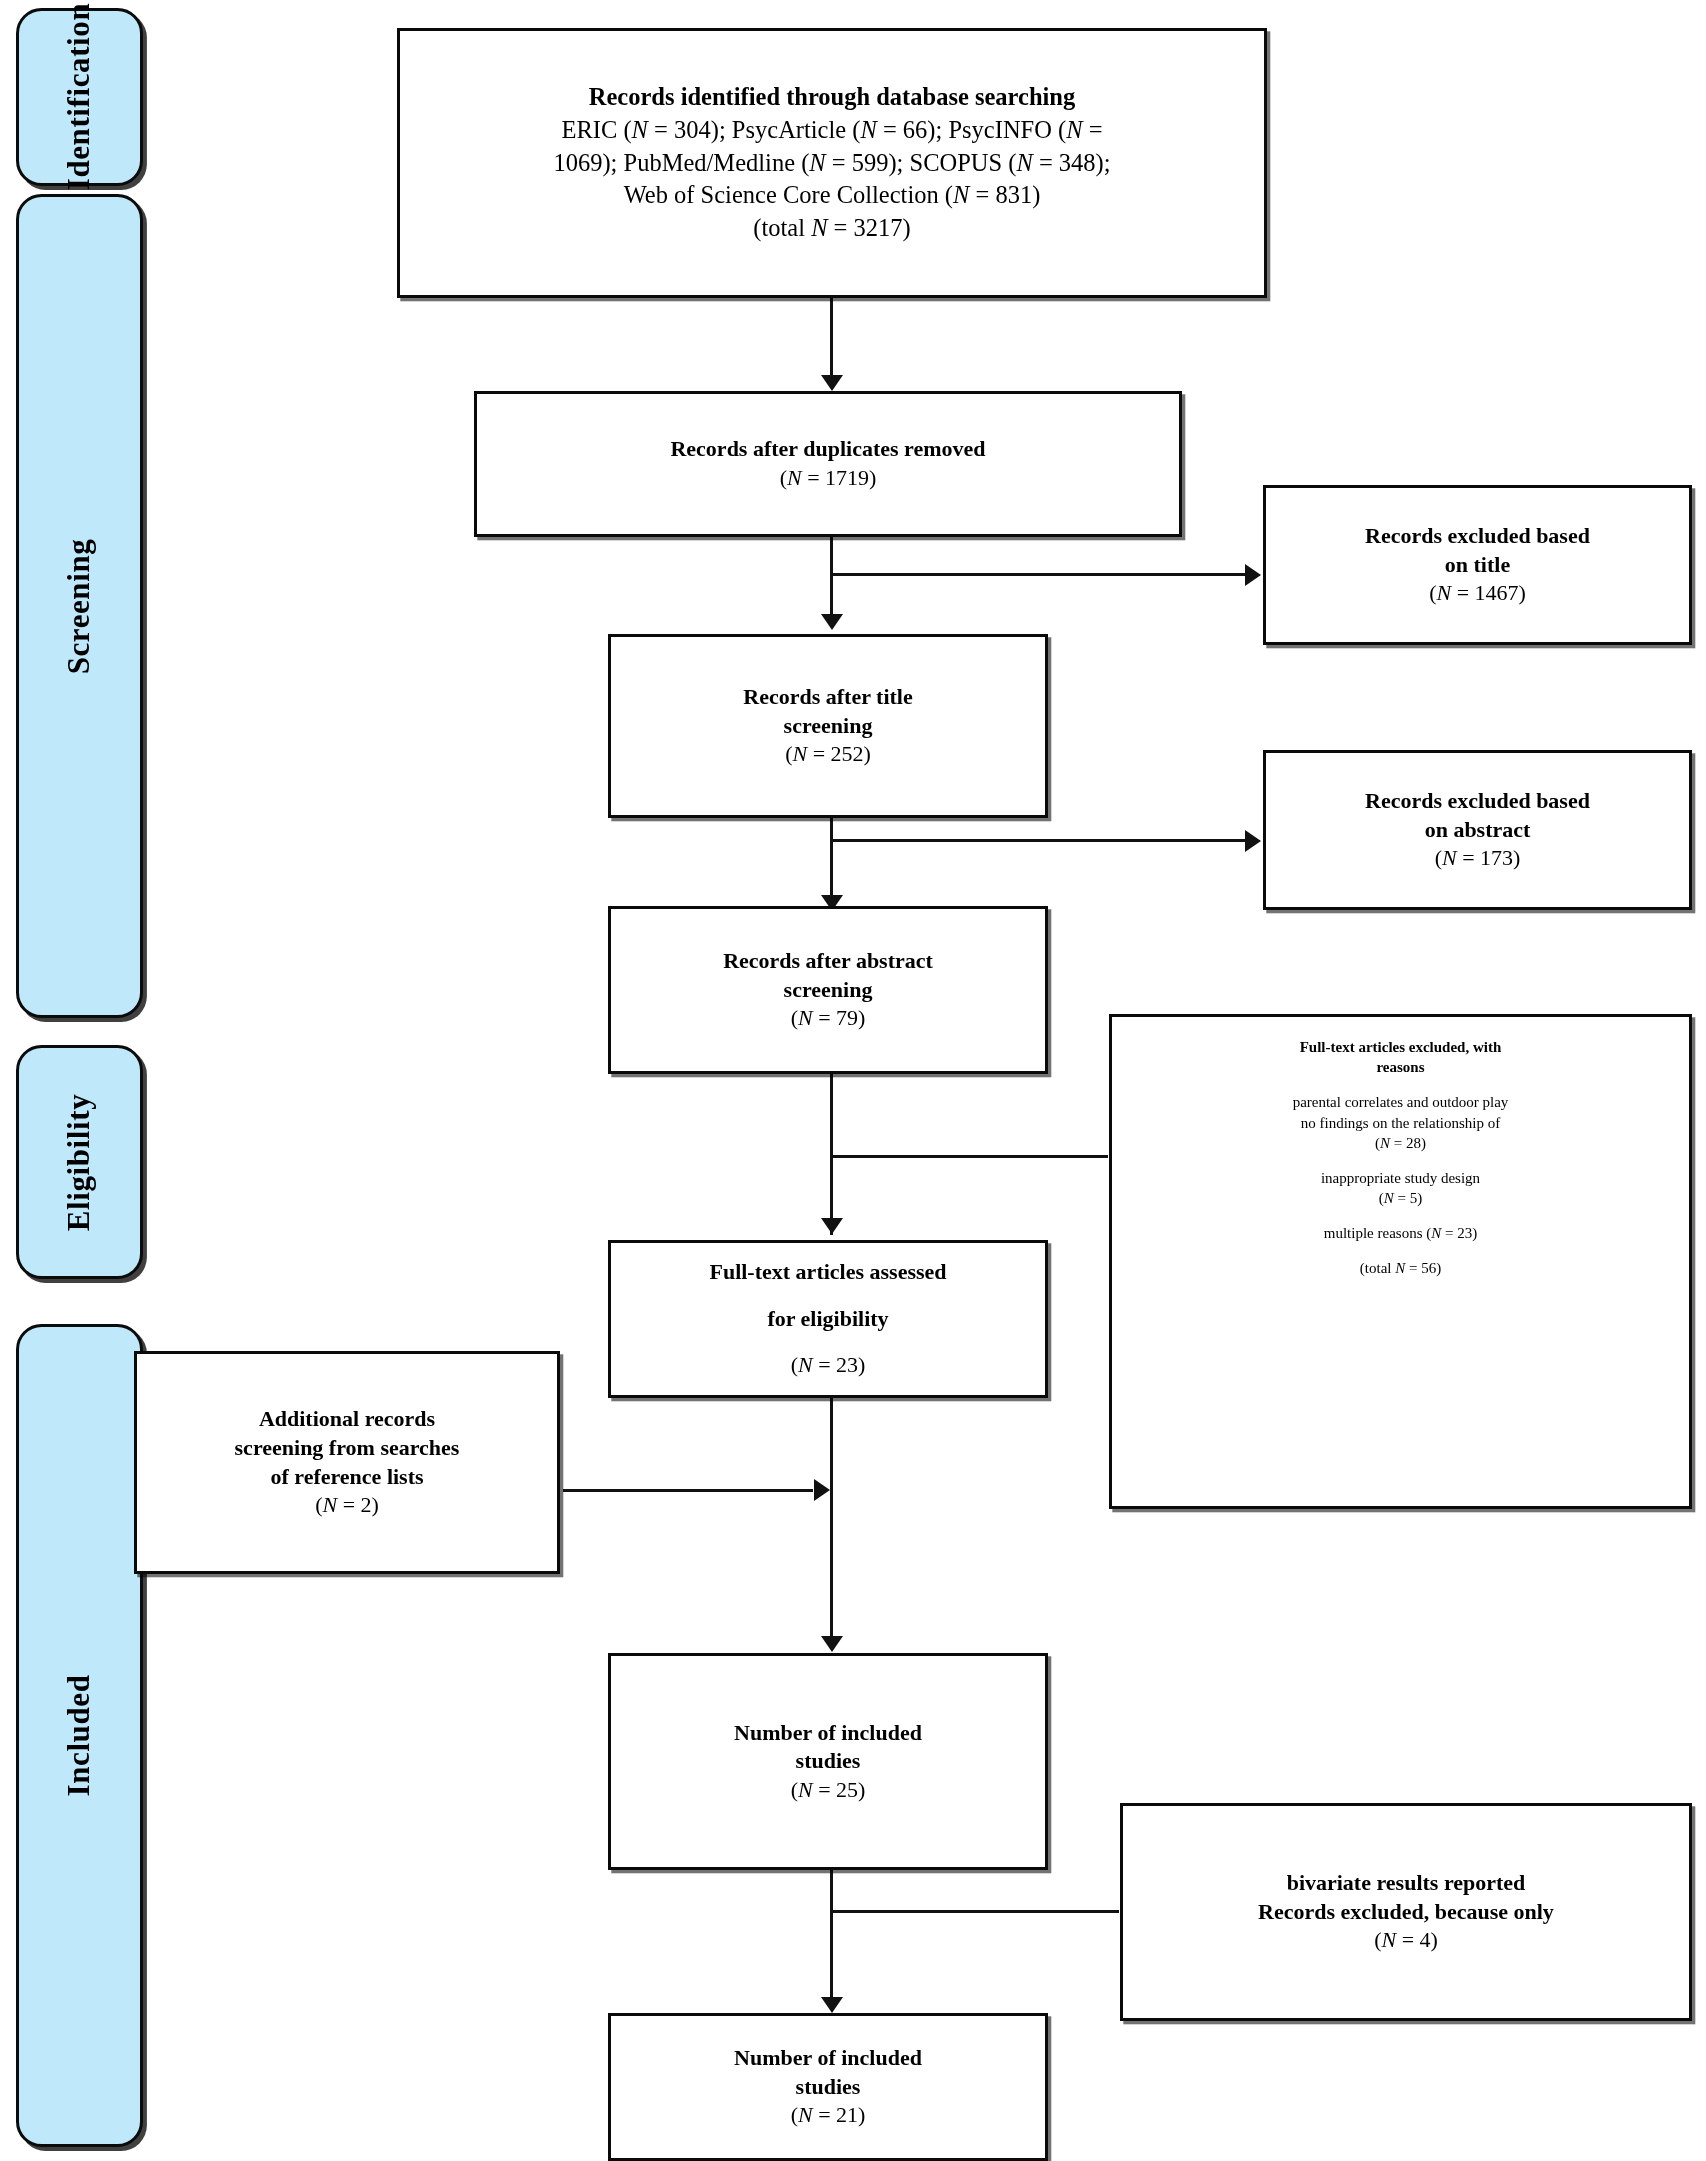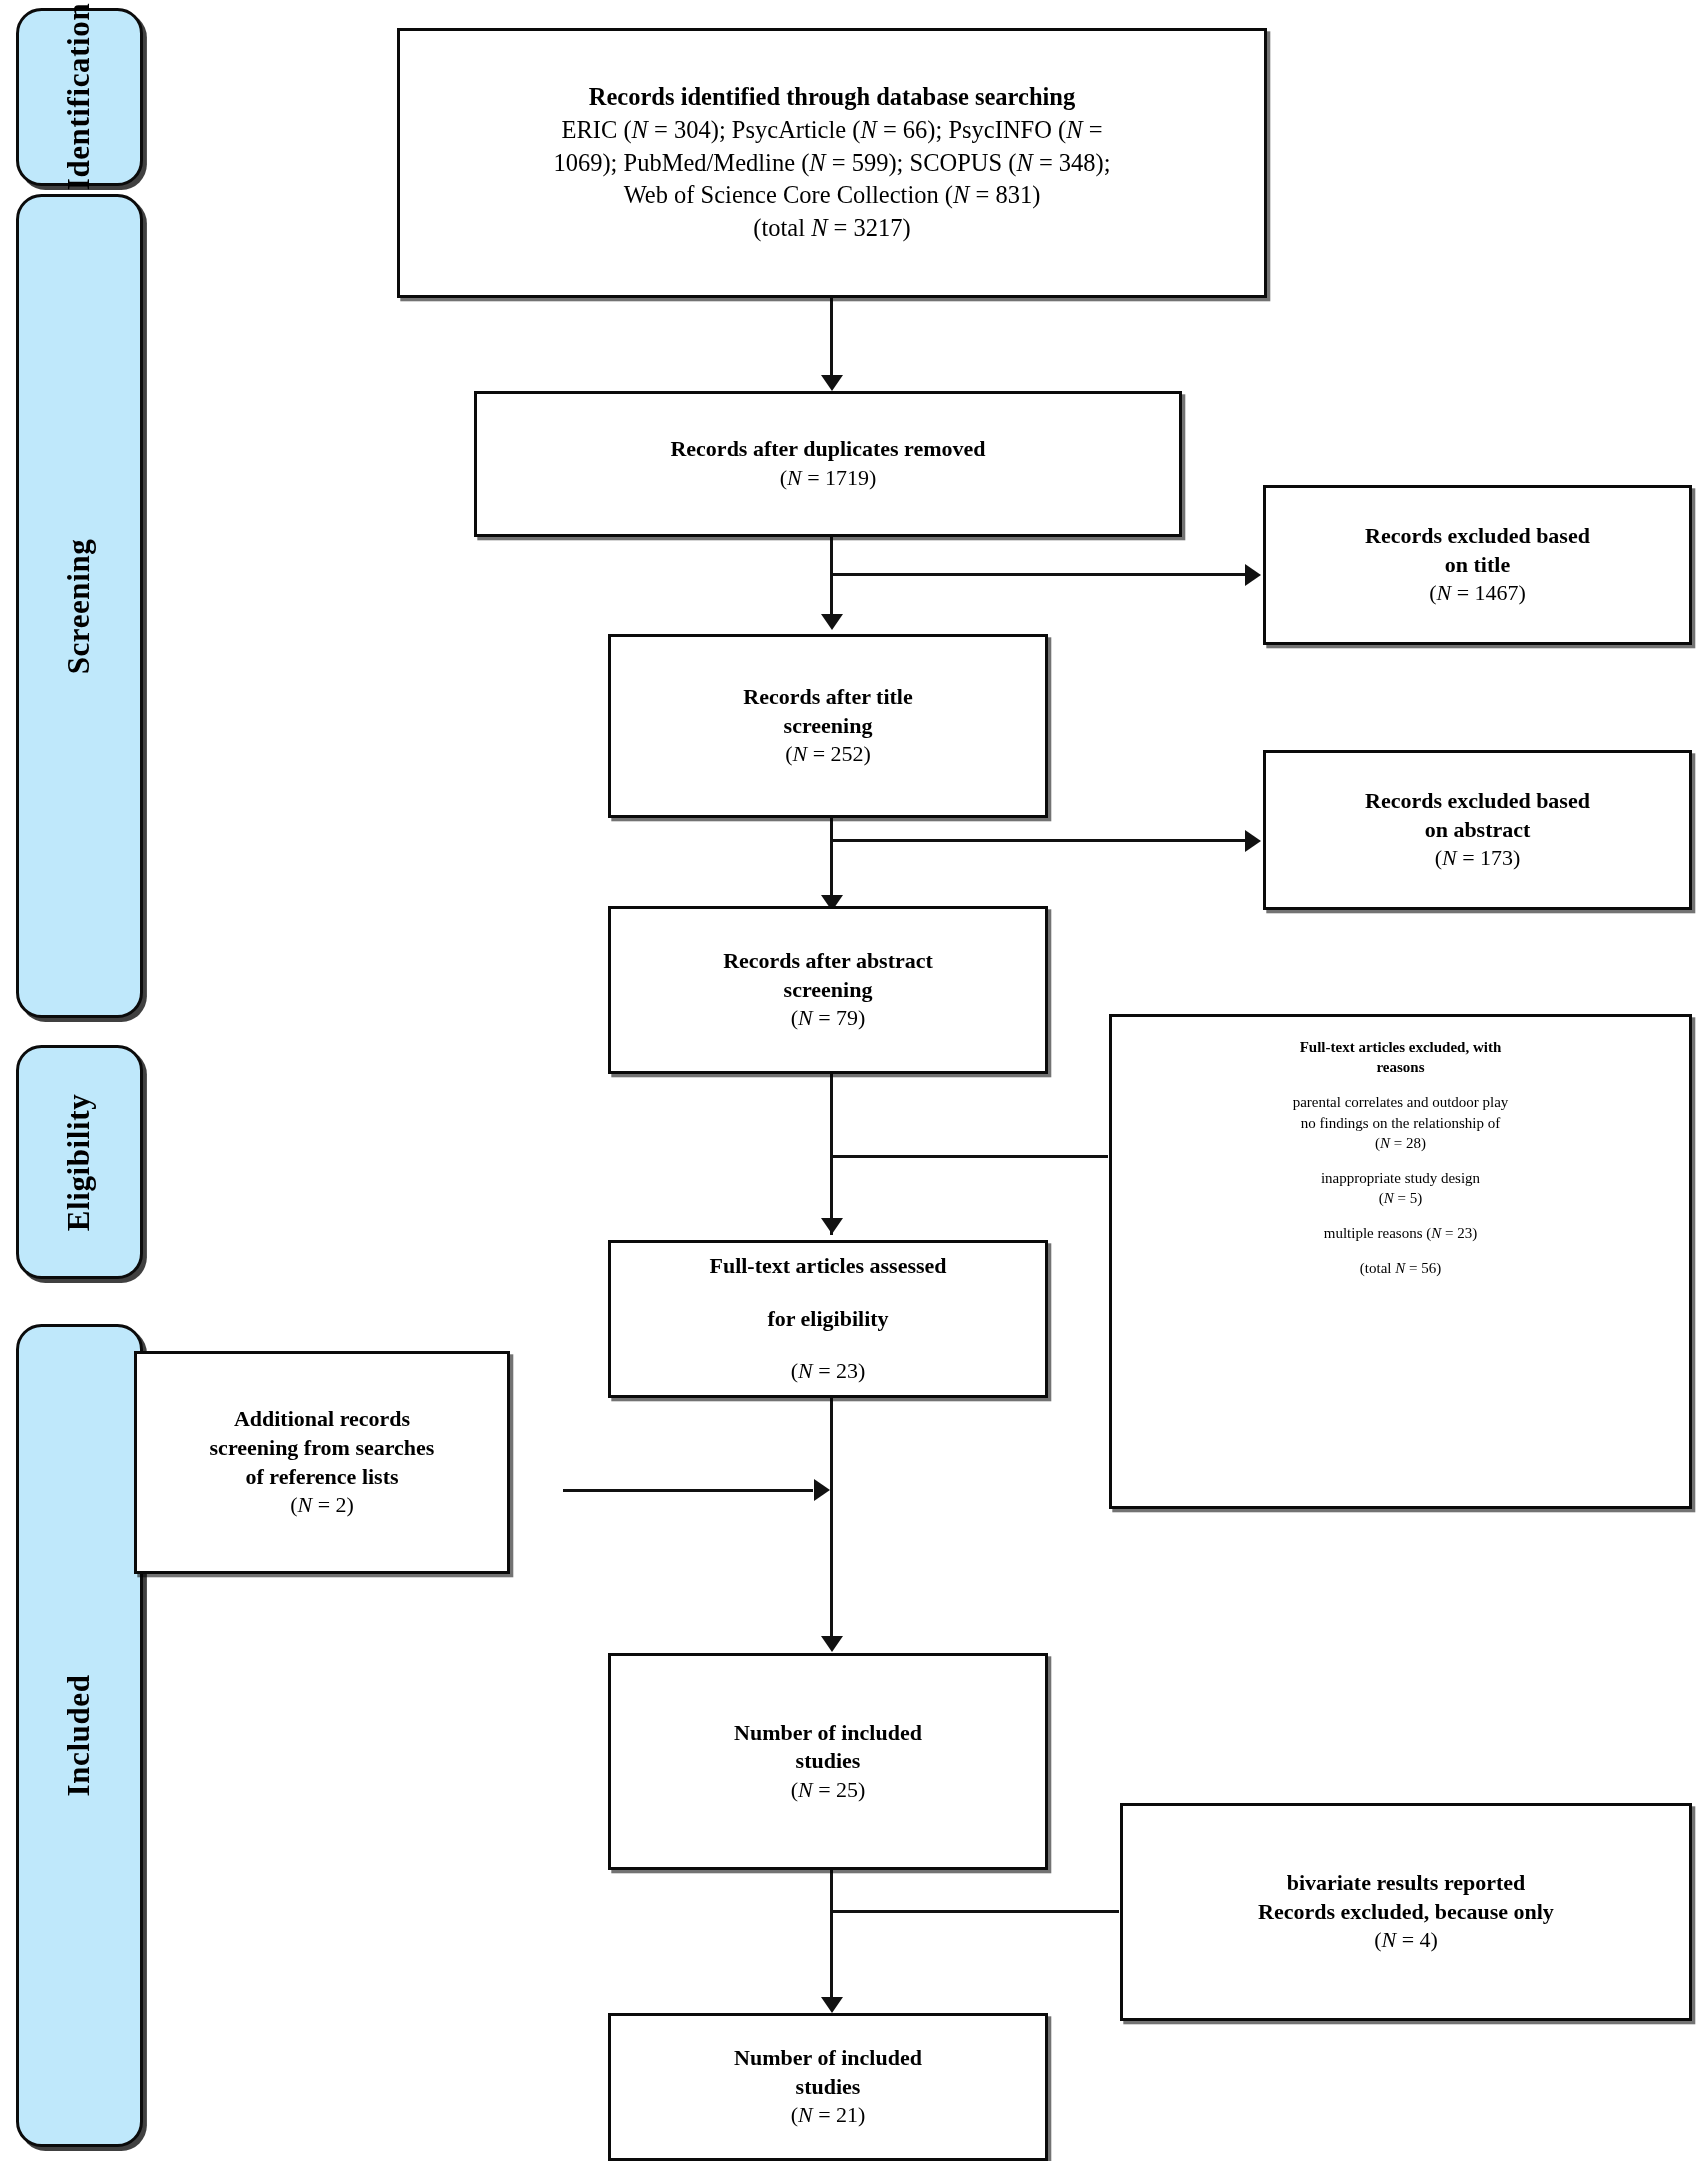--- a/index.html
+++ b/index.html
@@ -28,21 +28,21 @@
 
   
   .box{
     position:absolute;
     background:#ffffff;
     border:3.3px solid #0a0a0a;
     box-sizing:border-box;
     display:flex;flex-direction:column;
     align-items:center;justify-content:center;
     text-align:center;
-    padding:9px 10px;
+    padding:15px 10px;
     box-shadow:3.3px 3.3px 0 rgba(0,0,0,0.55);
   }
   .box .ln{display:block;width:100%;}
   .b{font-weight:bold;}
   .r{font-weight:normal;}
   em.n{font-style:italic;font-weight:inherit;}
 
   
   .fs-lg{font-size:22px;line-height:1.30;}
   .fs-md{font-size:24.5px;line-height:1.34;}
@@ -172,21 +172,21 @@
     <div class="gap"></div>
     <span class="ln r">(total <em class="n">N</em> = 56)</span>
   </div>
 
   <div class="box fs-lg" style="left:608px;top:1240px;width:440px;height:158px;justify-content:space-between;">
     <span class="ln b">Full-text articles assessed</span>
     <span class="ln b">for eligibility</span>
     <span class="ln r">(<em class="n">N</em> = 23)</span>
   </div>
 
-  <div class="box fs-lg" style="left:134px;top:1351px;width:376px;height:223px;">
+  <div class="box fs-lg" style="left:134px;top:1351px;width:426px;height:223px;">
     <span class="ln b">Additional records</span>
     <span class="ln b">screening from searches</span>
     <span class="ln b">of reference lists</span>
     <span class="ln r">(<em class="n">N</em> = 2)</span>
   </div>
 
   <div class="box fs-lg" style="left:608px;top:1653px;width:440px;height:217px;">
     <span class="ln b">Number of included</span>
     <span class="ln b">studies</span>
     <span class="ln r">(<em class="n">N</em> = 25)</span>

